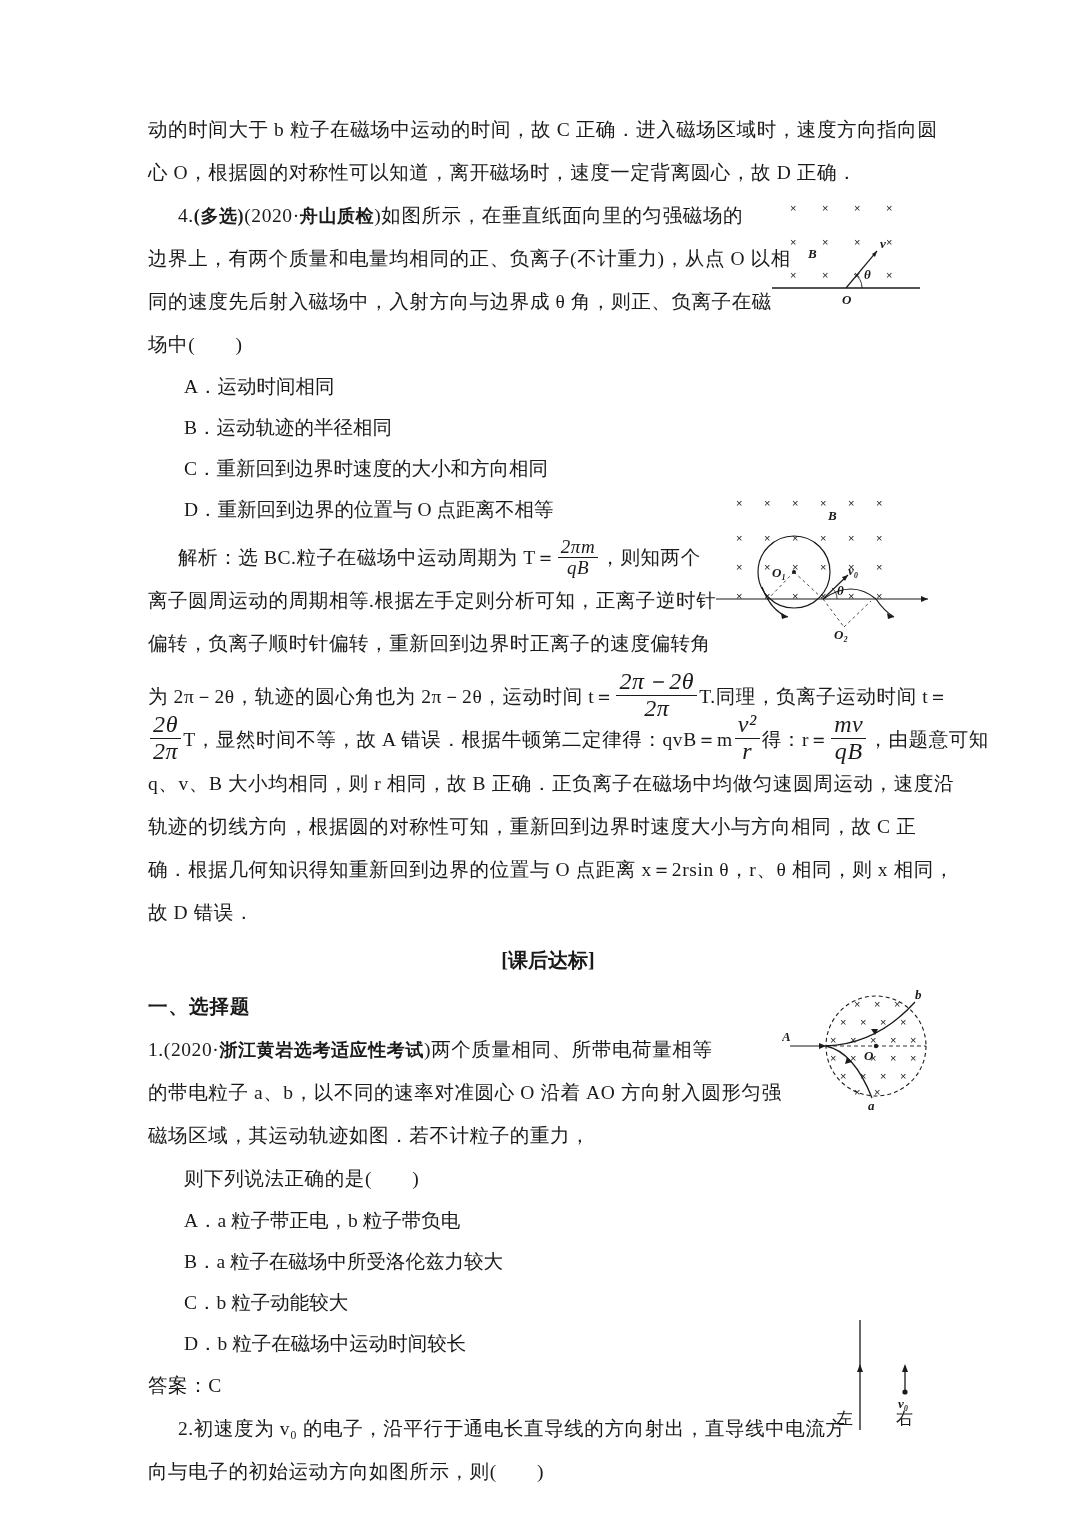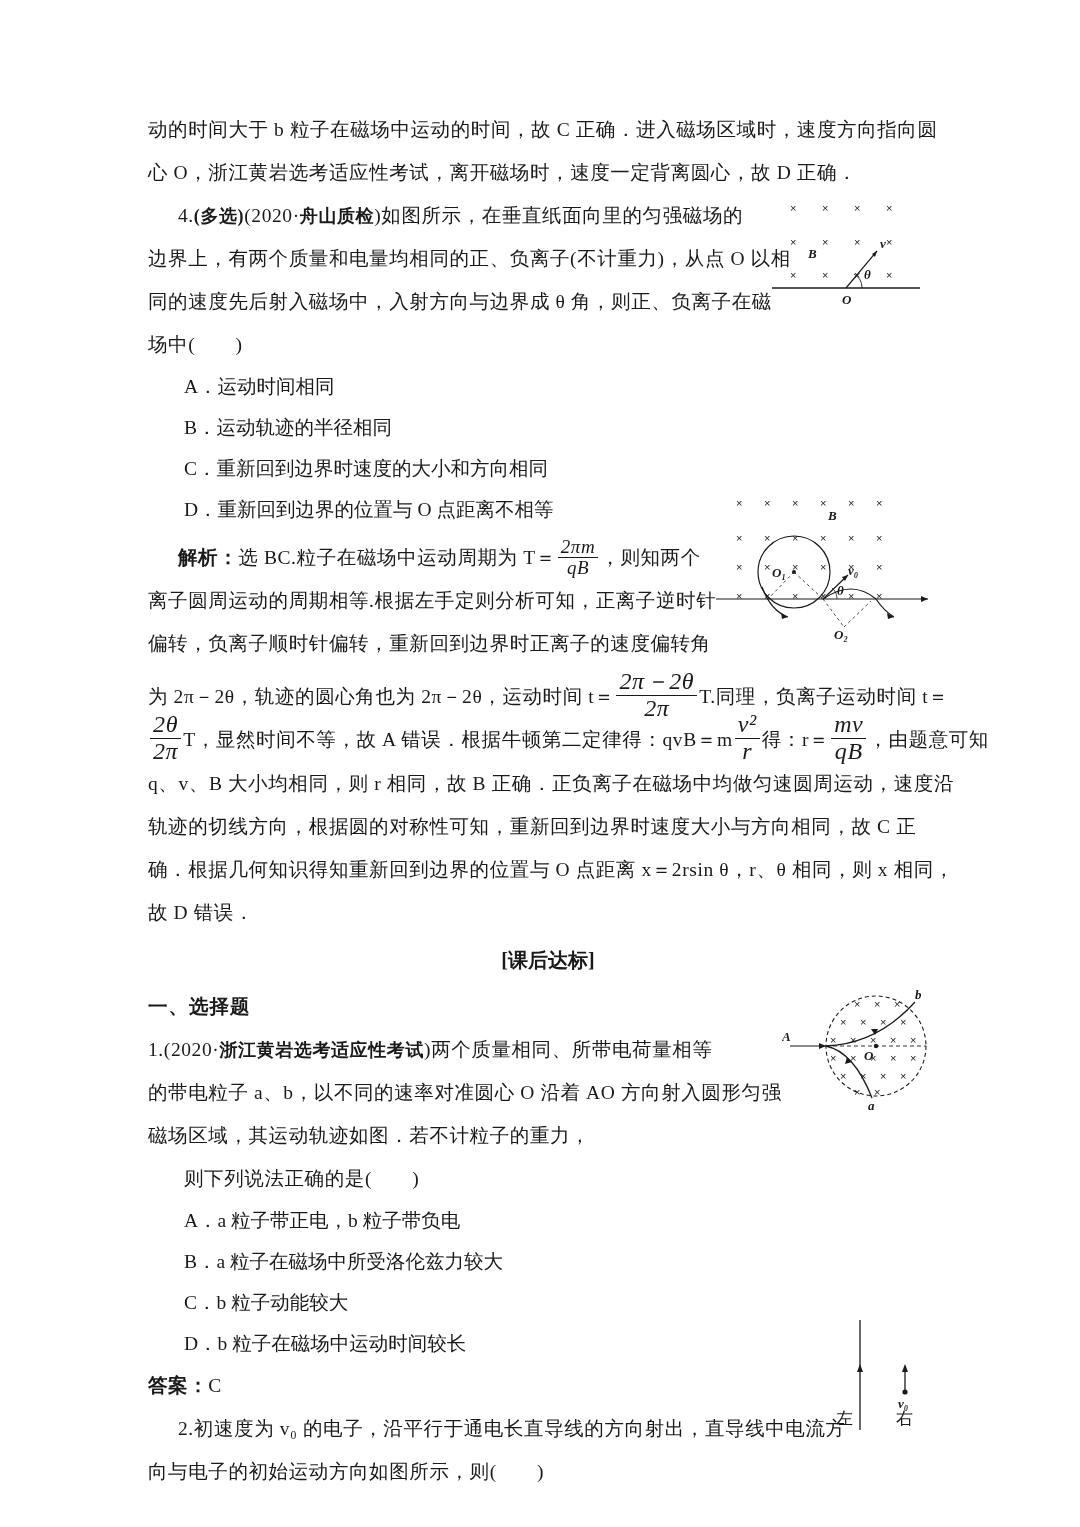--- a/index.html
+++ b/index.html
@@ -45,21 +45,21 @@
   }
   .narrow { width: 610px; }
   .full { width: 800px; }
 
   .opt {
     font-size: 19.5px;
     line-height: 41px;
     padding-left: 36px;
     white-space: nowrap;
   }
-  .bold { font-weight: bold; }
+  .bold { font-weight: normal; }
   .sec-head {
     font-size: 19.5px;
     line-height: 42px;
     font-weight: bold;
     letter-spacing: 1px;
   }
   .center-head {
     text-align: center;
     font-size: 20px;
     line-height: 52px;
@@ -111,21 +111,21 @@
   }
 </style>
 </head>
 <body>
 
 <div class="page">
   <div class="content">
 
     <div class="para full">
       <span class="line">动的时间大于 b 粒子在磁场中运动的时间，故 C 正确．进入磁场区域时，速度方向指向圆</span>
-      <span class="line">心 O，浙江黄岩选考适应性考试，离开磁场时，速度一定背离圆心，故 D 正确．</span>
+      <span class="line">心 O，根据圆的对称性可以知道，离开磁场时，速度一定背离圆心，故 D 正确．</span>
     </div>
 
     <div class="para narrow">
       <span class="line"><span style="padding-left:30px">4.</span><span class="srcname">(多选)</span><span>(2020·<span class="srcname">舟山质检</span>)</span><span>如图所示，在垂直纸面向里的匀强磁场的</span></span>
       <span class="line">边界上，有两个质量和电量均相同的正、负离子(不计重力)，从点 O 以相</span>
       <span class="line">同的速度先后射入磁场中，入射方向与边界成 θ 角，则正、负离子在磁</span>
       <span class="line">场中(　　)</span>
     </div>
 
     <div class="opt">A．运动时间相同</div>

